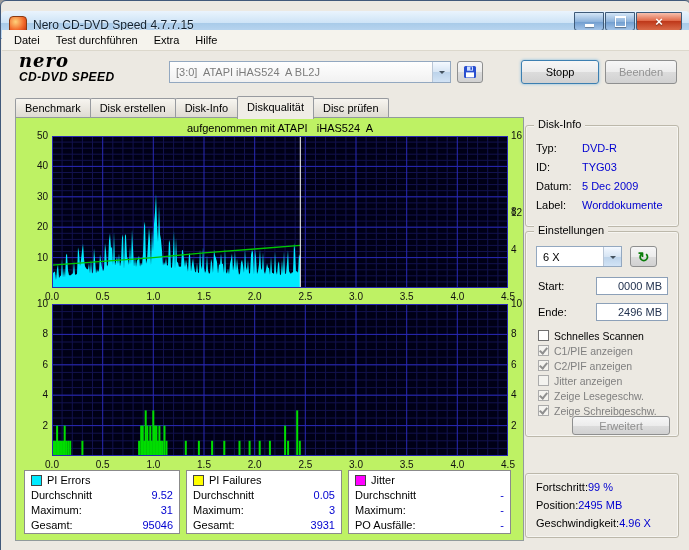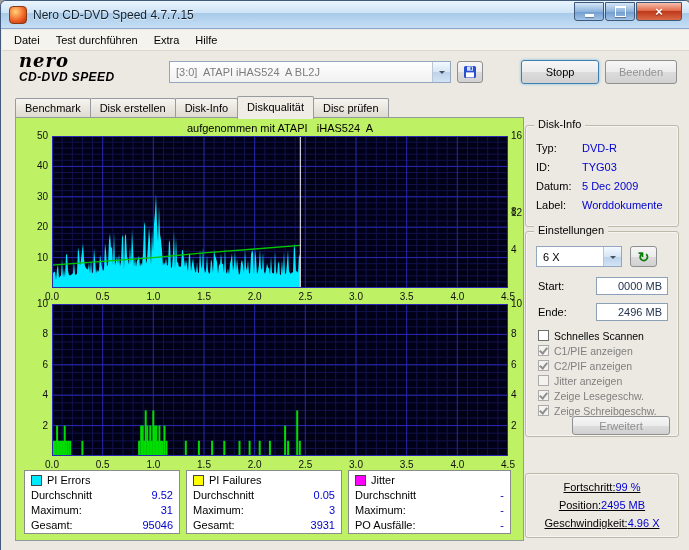--- a/index.html
+++ b/index.html
@@ -1,19 +1,19 @@
 <!DOCTYPE html>
 <html><head>
 <meta charset="utf-8">
 <style>
   html,body{margin:0;padding:0;background:#9a9a9a;font-family:"Liberation Sans",sans-serif;}
   .window{position:relative;width:689px;height:550px;background:#ece9e2;border:1px solid #41597a;
           border-radius:6px 6px 2px 2px;overflow:hidden;font-size:11px;color:#000;}
   
-  .titlebar{position:absolute;left:0;top:0;right:0;height:28px;
+  .titlebar{position:absolute;left:0;top:10px;right:0;height:28px;
     background:linear-gradient(#eaf4fd,#cde3f6 45%,#a9cbe9 46%,#c6def5);
     border-bottom:1px solid #88a7cb;border-radius:5px 5px 0 0;
     display:flex;align-items:center;padding:0 8px;gap:6px;box-sizing:border-box;}
   .app-icon{width:16px;height:16px;border-radius:4px;flex:0 0 auto;
     background:radial-gradient(circle at 35% 30%,#ffd27a,#f2672a 55%,#b52a0c);border:1px solid #8a3a12;}
   .title-text{font-size:12px;color:#13222f;text-shadow:0 1px 1px #ffffffaa;flex:1;white-space:pre;}
   .win-controls{display:flex;gap:1px;margin-top:-6px;}
   .win-btn{height:17px;border:1px solid #3e5a78;border-radius:0 0 3px 3px;display:flex;align-items:center;justify-content:center;cursor:pointer;}
   .btn-min,.btn-max{width:28px;background:linear-gradient(#d4e6f7,#8fb4dc 50%,#6f9cce 51%,#a3c4e8);}
   .btn-close{width:44px;background:linear-gradient(#f7c0ae,#e06a4a 45%,#bd3517 46%,#d96a48);}
@@ -77,21 +77,21 @@
   .cb-row{display:flex;align-items:center;gap:5px;height:15px;font-size:10.5px;white-space:nowrap;}
   .checkbox{width:11px;height:11px;box-sizing:border-box;background:#fff;border:1px solid #707070;position:relative;flex:0 0 auto;}
   .checkbox.checked::after{content:"";position:absolute;left:2px;top:0;width:3px;height:6px;
     border:solid #2a2a2a;border-width:0 2px 2px 0;transform:rotate(40deg);}
   .cb-row.disabled .checkbox{border-color:#ababab;background:#f4f3ef;}
   .cb-row.disabled .checkbox.checked::after{border-color:#8f8f8f;}
   .cb-row.disabled .cb-label{color:#7f7f7f;}
   .adv-btn{position:absolute;left:46px;top:184px;width:98px;height:19px;color:#8f8f8f;}
   .quality-box .q-label{position:absolute;left:10px;top:4px;}
   .quality-box .q-value{position:absolute;right:10px;top:4px;color:#0000d0;}
-  .prog-row{display:flex;justify-content:center;padding:0 10px;line-height:18px;text-decoration:underline;}
+  .prog-row{display:flex;justify-content:flex-start;padding:0 10px;line-height:18px;}
   .prog-row:first-child{margin-top:4px;}
   .prog-value{color:#0000d0;}
 </style>
 </head>
 <body>
 
 <div class="window">
 
   <div class="titlebar">
     <span class="app-icon"></span>

